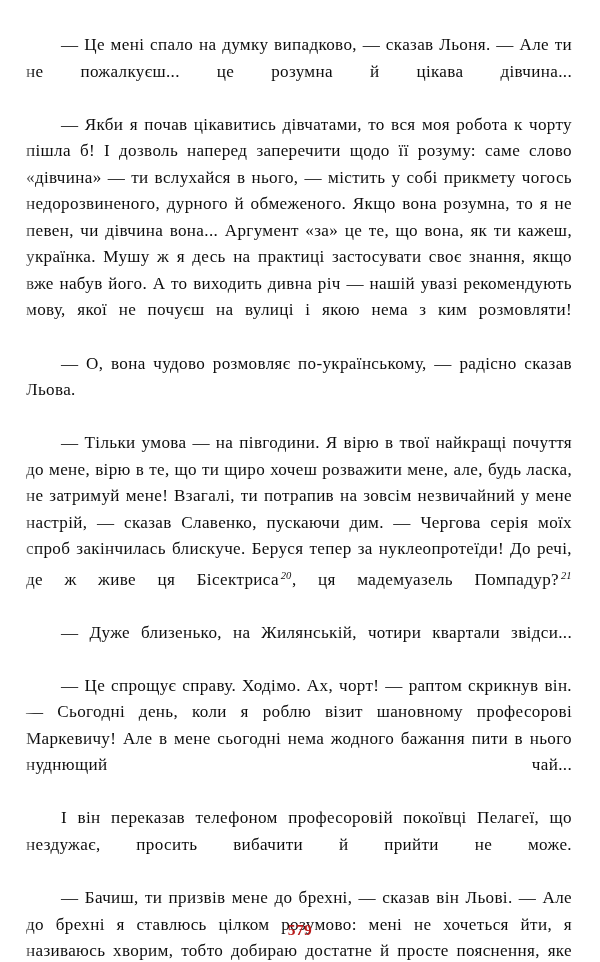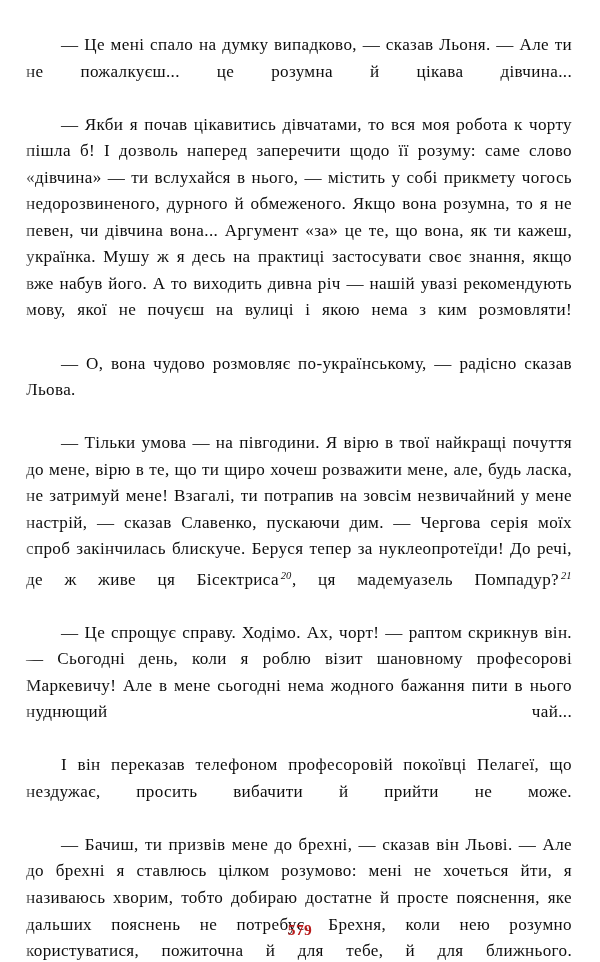--- a/index.html
+++ b/index.html
@@ -106,20 +106,21 @@
   <div class="textblock">
 
     <p class="para">— Це мені спало на думку випадково, — сказав Льо­ня. — Але ти не пожалкуєш... це розумна й цікава дів­чина...</p>
 
     <p class="para">— Якби я почав цікавитись дівчатами, то вся моя ро­бота к чорту пішла б! І дозволь наперед заперечити щодо її розуму: саме слово «дівчина» — ти вслухайся в нього, — містить у собі прикмету чогось недорозвиненого, дурного й обмеженого. Якщо вона розумна, то я не певен, чи дів­чина вона... Аргумент «за» це те, що вона, як ти кажеш, українка. Мушу ж я десь на практиці застосувати своє знання, якщо вже набув його. А то виходить дивна річ — нашій увазі рекомендують мову, якої не почуєш на вули­ці і якою нема з ким розмовляти!</p>
 
     <p class="para">— О, вона чудово розмовляє по-українському, — радіс­но сказав Льова.</p>
 
     <p class="para"><span>— Тільки умова — на півгодини. Я вірю в твої най­кращі почуття до мене, вірю в те, що ти щиро хочеш роз­важити мене, але, будь ласка, не затримуй мене! Взагалі, ти потрапив на зовсім незвичайний у мене настрій, — ска­зав Славенко, пускаючи дим. — Чергова серія моїх спроб закінчилась блискуче. Беруся тепер за нуклеопротеїди! До речі, де ж живе ця Бісектриса</span><sup class="fn">20</sup><span>, ця мадемуазель Пом­падур?</span><sup class="fn">21</sup></p>
 
+    <p class="para">— Дуже близенько, на Жилянській, чотири квартали звідси...</p>
 
     <p class="para">— Це спрощує справу. Ходімо. Ах, чорт! — раптом скрикнув він. — Сьогодні день, коли я роблю візит шанов­ному професорові Маркевичу! Але в мене сьогодні нема жодного бажання пити в нього нуднющий чай...</p>
 
     <p class="para">І він переказав телефоном професоровій покоївці Пе­лагеї, що нездужає, просить вибачити й прийти не може.</p>
 
     <p class="para">— Бачиш, ти призвів мене до брехні, — сказав він Льові. — Але до брехні я ставлюсь цілком розумово: мені не хочеться йти, я називаюсь хворим, тобто добираю до­статне й просте пояснення, яке дальших пояснень не по­требує. Брехня, коли нею розумно користуватися, пожи­точна й для тебе, й для ближнього.</p>
 
   </div>
 
   <div class="scan-fade-left"></div>

